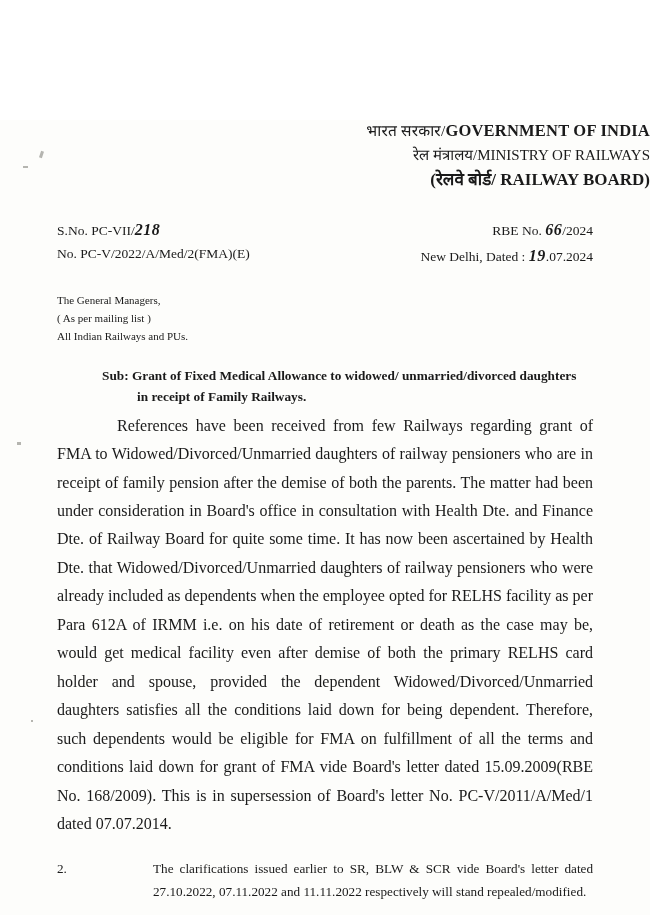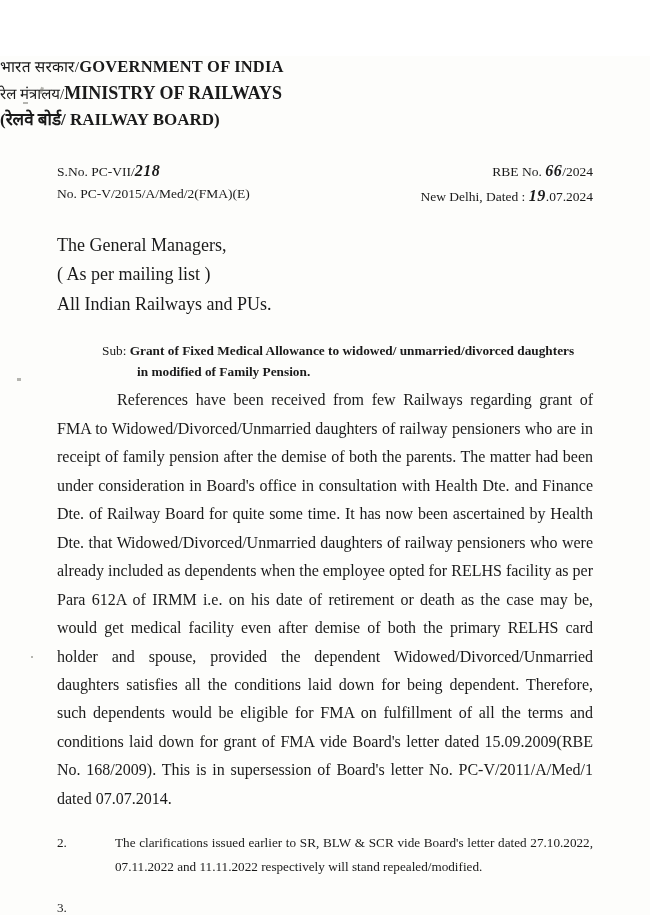--- a/index.html
+++ b/index.html
@@ -27,39 +27,39 @@
     position: absolute;
     background: #7a7a72;
     opacity: .55;
   }
   .s1 { left: 40px;  top: 31px;  width: 3px; height: 7px; transform: rotate(18deg); }
   .s2 { left: 23px;  top: 46px;  width: 5px; height: 2px; }
   .s3 { left: 17px;  top: 322px; width: 4px; height: 3px; }
   .s4 { left: 31px;  top: 600px; width: 2px; height: 2px; }
 
   .header {
-    text-align: left;
-    margin-top: 56px;
+    text-align: right;
+    margin-top: 120px;
     line-height: 1.35;
   }
   .hline1 {
     font-size: 15.5px;
     letter-spacing: .2px;
   }
   .hline1 .eng {
     font-weight: bold;
     font-size: 16.5px;
   }
   .hline2 {
     font-size: 15px;
     margin-top: 3px;
   }
   .hline2 .eng {
-    font-weight: bold;
-    font-size: 18px;
+    font-weight: normal;
+    font-size: 15px;
   }
   .hline3 {
     font-size: 17px;
     margin-top: 3px;
     font-weight: bold;
   }
 
   .body-wrap {
     padding: 0 57px 0 57px;
   }
@@ -76,33 +76,33 @@
   .hand {
     font-family: "Liberation Serif", serif;
     font-style: italic;
     font-size: 16px;
     font-weight: bold;
     letter-spacing: .5px;
   }
 
   .addressee {
     margin-top: 22px;
-    font-size: 18px;
+    font-size: 11px;
     line-height: 1.65;
   }
 
   .subject {
     margin-top: 20px;
     font-size: 13.3px;
     font-weight: bold;
     line-height: 1.6;
     padding-left: 50px;
     text-indent: -5px;
   }
-  .subject .sub-label { font-weight: normal; margin-top: 48px; }
+  .subject .sub-label { font-weight: bold; margin-top: 48px; }
   .subject .sub-l2 {
     display: block;
     padding-left: 30px;
     text-indent: 0;
   }
 
   .para {
     margin-top: 4px;
     font-size: 16px;
     line-height: 1.78;
@@ -114,21 +114,21 @@
     margin-top: 18px;
     font-size: 13.2px;
     line-height: 1.78;
     text-align: justify;
     display: flex;
   }
   .numpara .n {
     width: 58px;
     flex: 0 0 58px;
   }
-  .numpara .t { flex: 1 1 auto; }
+  .numpara .t { flex: 1 1 auto; margin-left: 38px; }
 
   .sig-block {
     margin-top: 10px;
     text-align: center;
     font-size: 13.2px;
     line-height: 1.6;
     padding-left: 230px;
   }
   .sig-scribble {
     font-family: "Liberation Serif", serif;
@@ -161,21 +161,21 @@
     <div class="hline3">(रेलवे बोर्ड/ RAILWAY BOARD)</div>
   </div>
 
   <div class="body-wrap">
 
     <div class="refrow">
       <div class="refleft">
         <div>
           <span>S.No. PC-VII/</span><span class="hand">218</span>
         </div>
-        <div>No. PC-V/2015/A/Med/2(FMA)(E)</div>
+        <div>No. PC-V/2022/A/Med/2(FMA)(E)</div>
       </div>
       <div class="refright">
         <div>
           <span>RBE No.</span>
           <span class="hand">66</span><span>/2024</span>
         </div>
         <div>
           <span>New Delhi, Dated :</span>
           <span class="hand">19</span><span>.07.2024</span>
         </div>
@@ -184,21 +184,21 @@
 
     <div class="addressee">
       <div>The General Managers,</div>
       <div>( As per mailing list )</div>
       <div>All Indian Railways and PUs.</div>
     </div>
 
     <div class="subject">
       <span class="sub-label">Sub:</span>
       <span>Grant of Fixed Medical Allowance to widowed/ unmarried/divorced daughters</span>
-      <span class="sub-l2">in modified of Family Pension.</span>
+      <span class="sub-l2">in receipt of Family Railways.</span>
     </div>
 
     <div class="para first">References have been received from few Railways regarding grant of FMA to Widowed/Divorced/Unmarried daughters of railway pensioners who are in receipt of family pension after the demise of both the parents. The matter had been under consideration in Board's office in consultation with Health Dte. and Finance Dte. of Railway Board for quite some time. It has now been ascertained by Health Dte. that Widowed/Divorced/Unmarried daughters of railway pensioners who were already included as dependents when the employee opted for RELHS facility as per Para 612A of IRMM i.e. on his date of retirement or death as the case may be, would get medical facility even after demise of both the primary RELHS card holder and spouse, provided the dependent Widowed/Divorced/Unmarried daughters satisfies all the conditions laid down for being dependent. Therefore, such dependents would be eligible for FMA on fulfillment of all the terms and conditions laid down for grant of FMA vide Board's letter dated 15.09.2009(RBE No. 168/2009). This is in supersession of Board's letter No. PC-V/2011/A/Med/1 dated 07.07.2014.</div>
 
     <div class="numpara">
       <div class="n">2.</div>
       <div class="t">The clarifications issued earlier to SR, BLW &amp; SCR vide Board's letter dated 27.10.2022, 07.11.2022 and 11.11.2022 respectively will stand repealed/modified.</div>
     </div>
 
     <div class="numpara">

